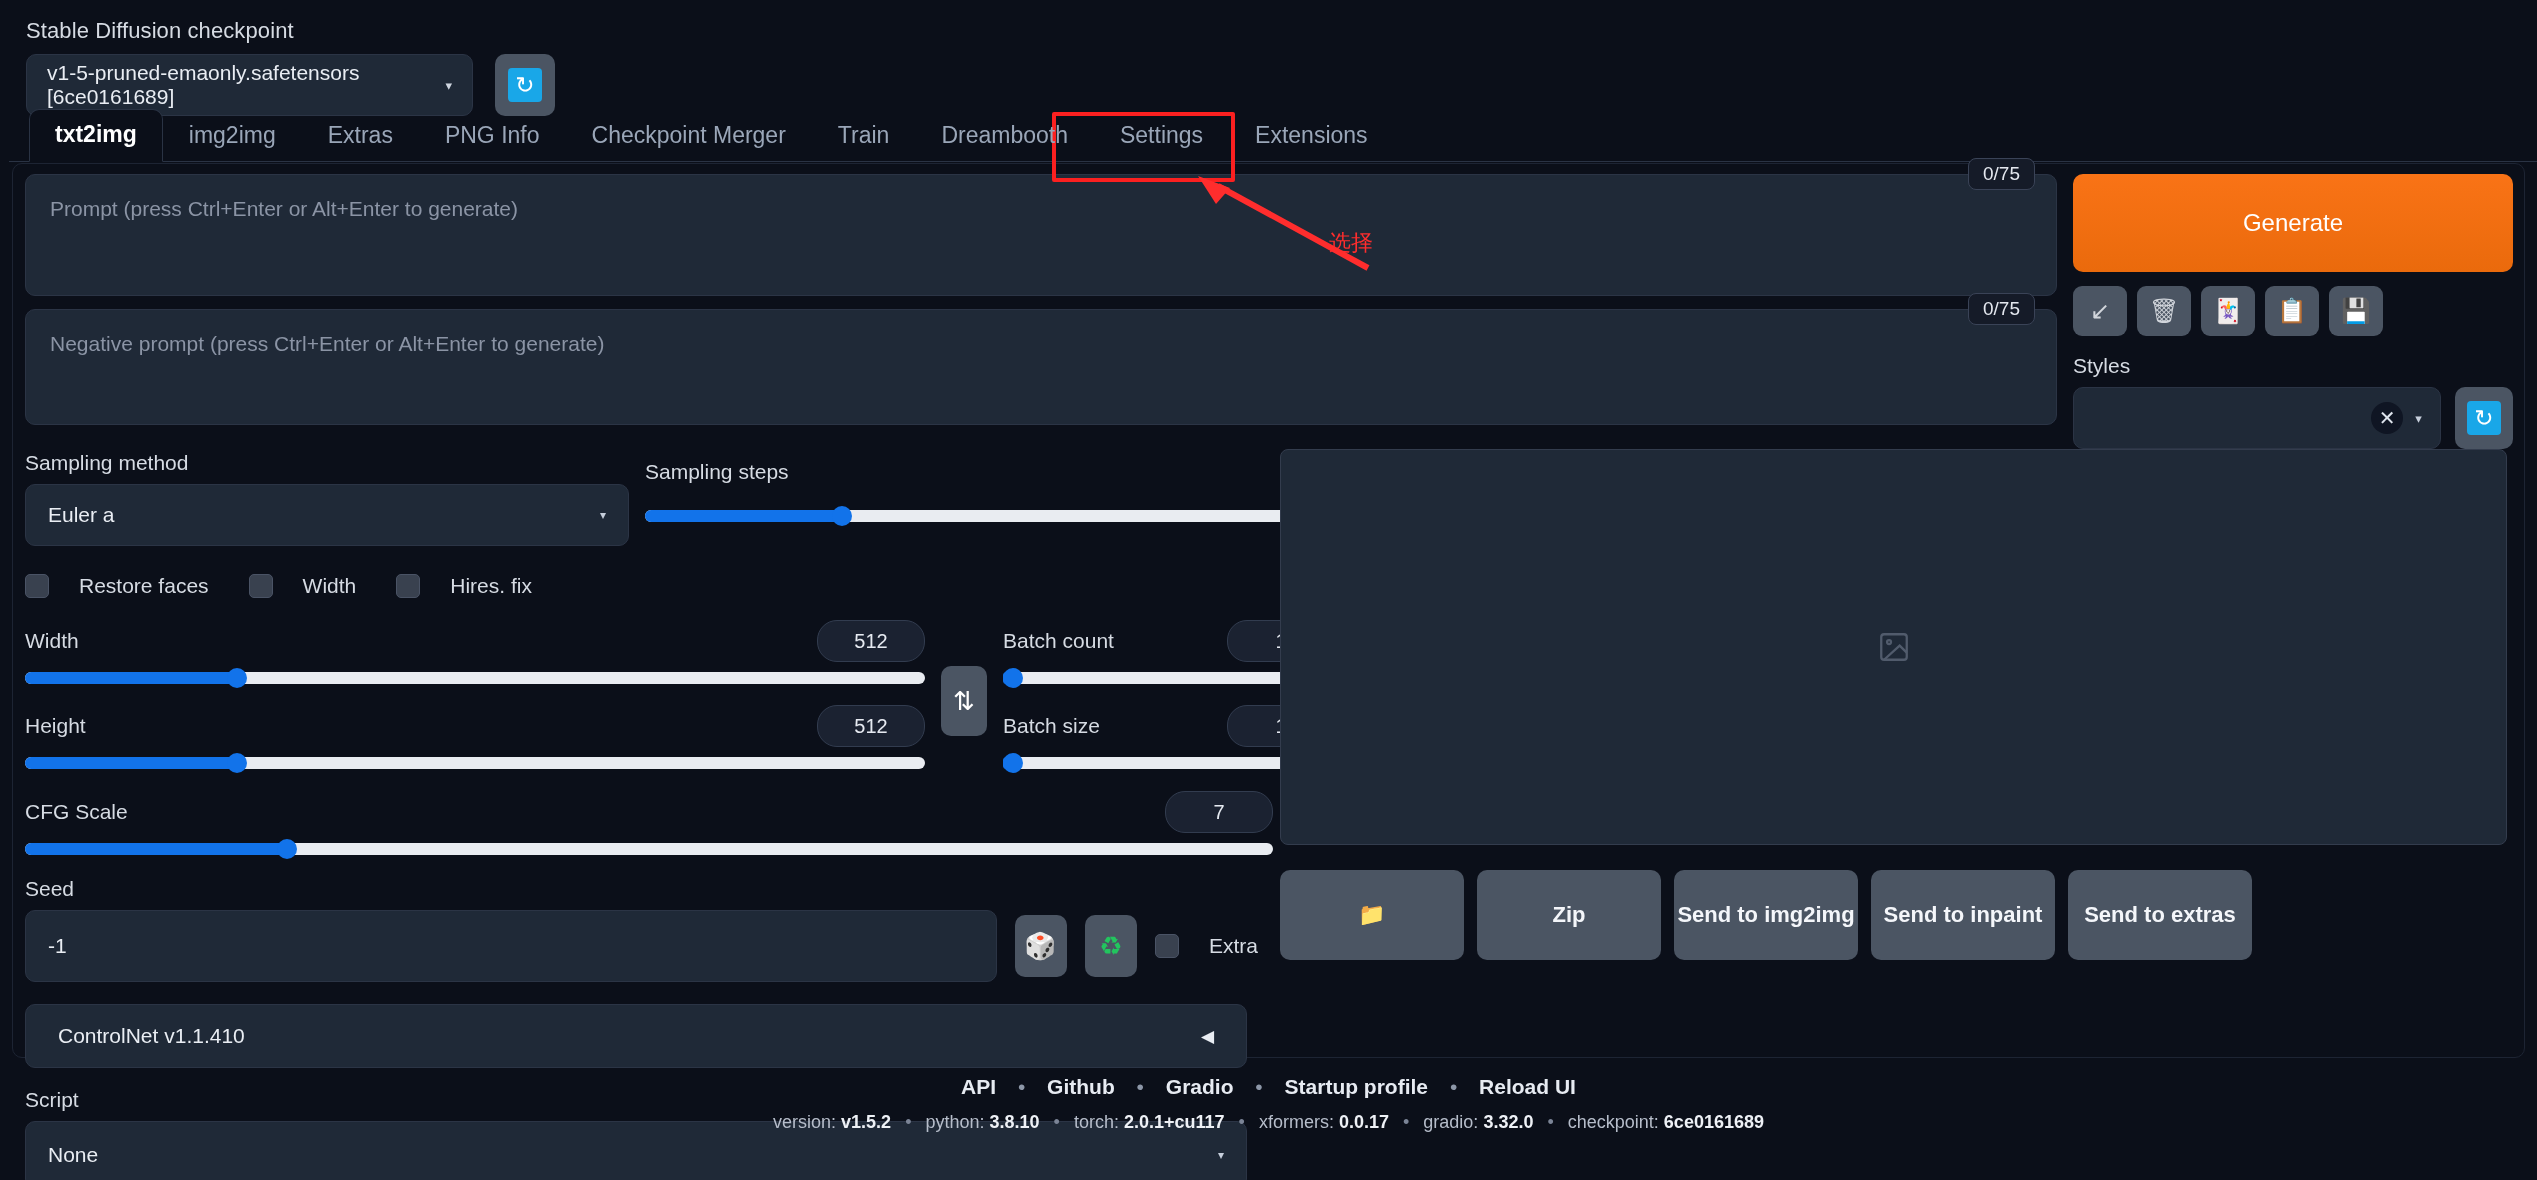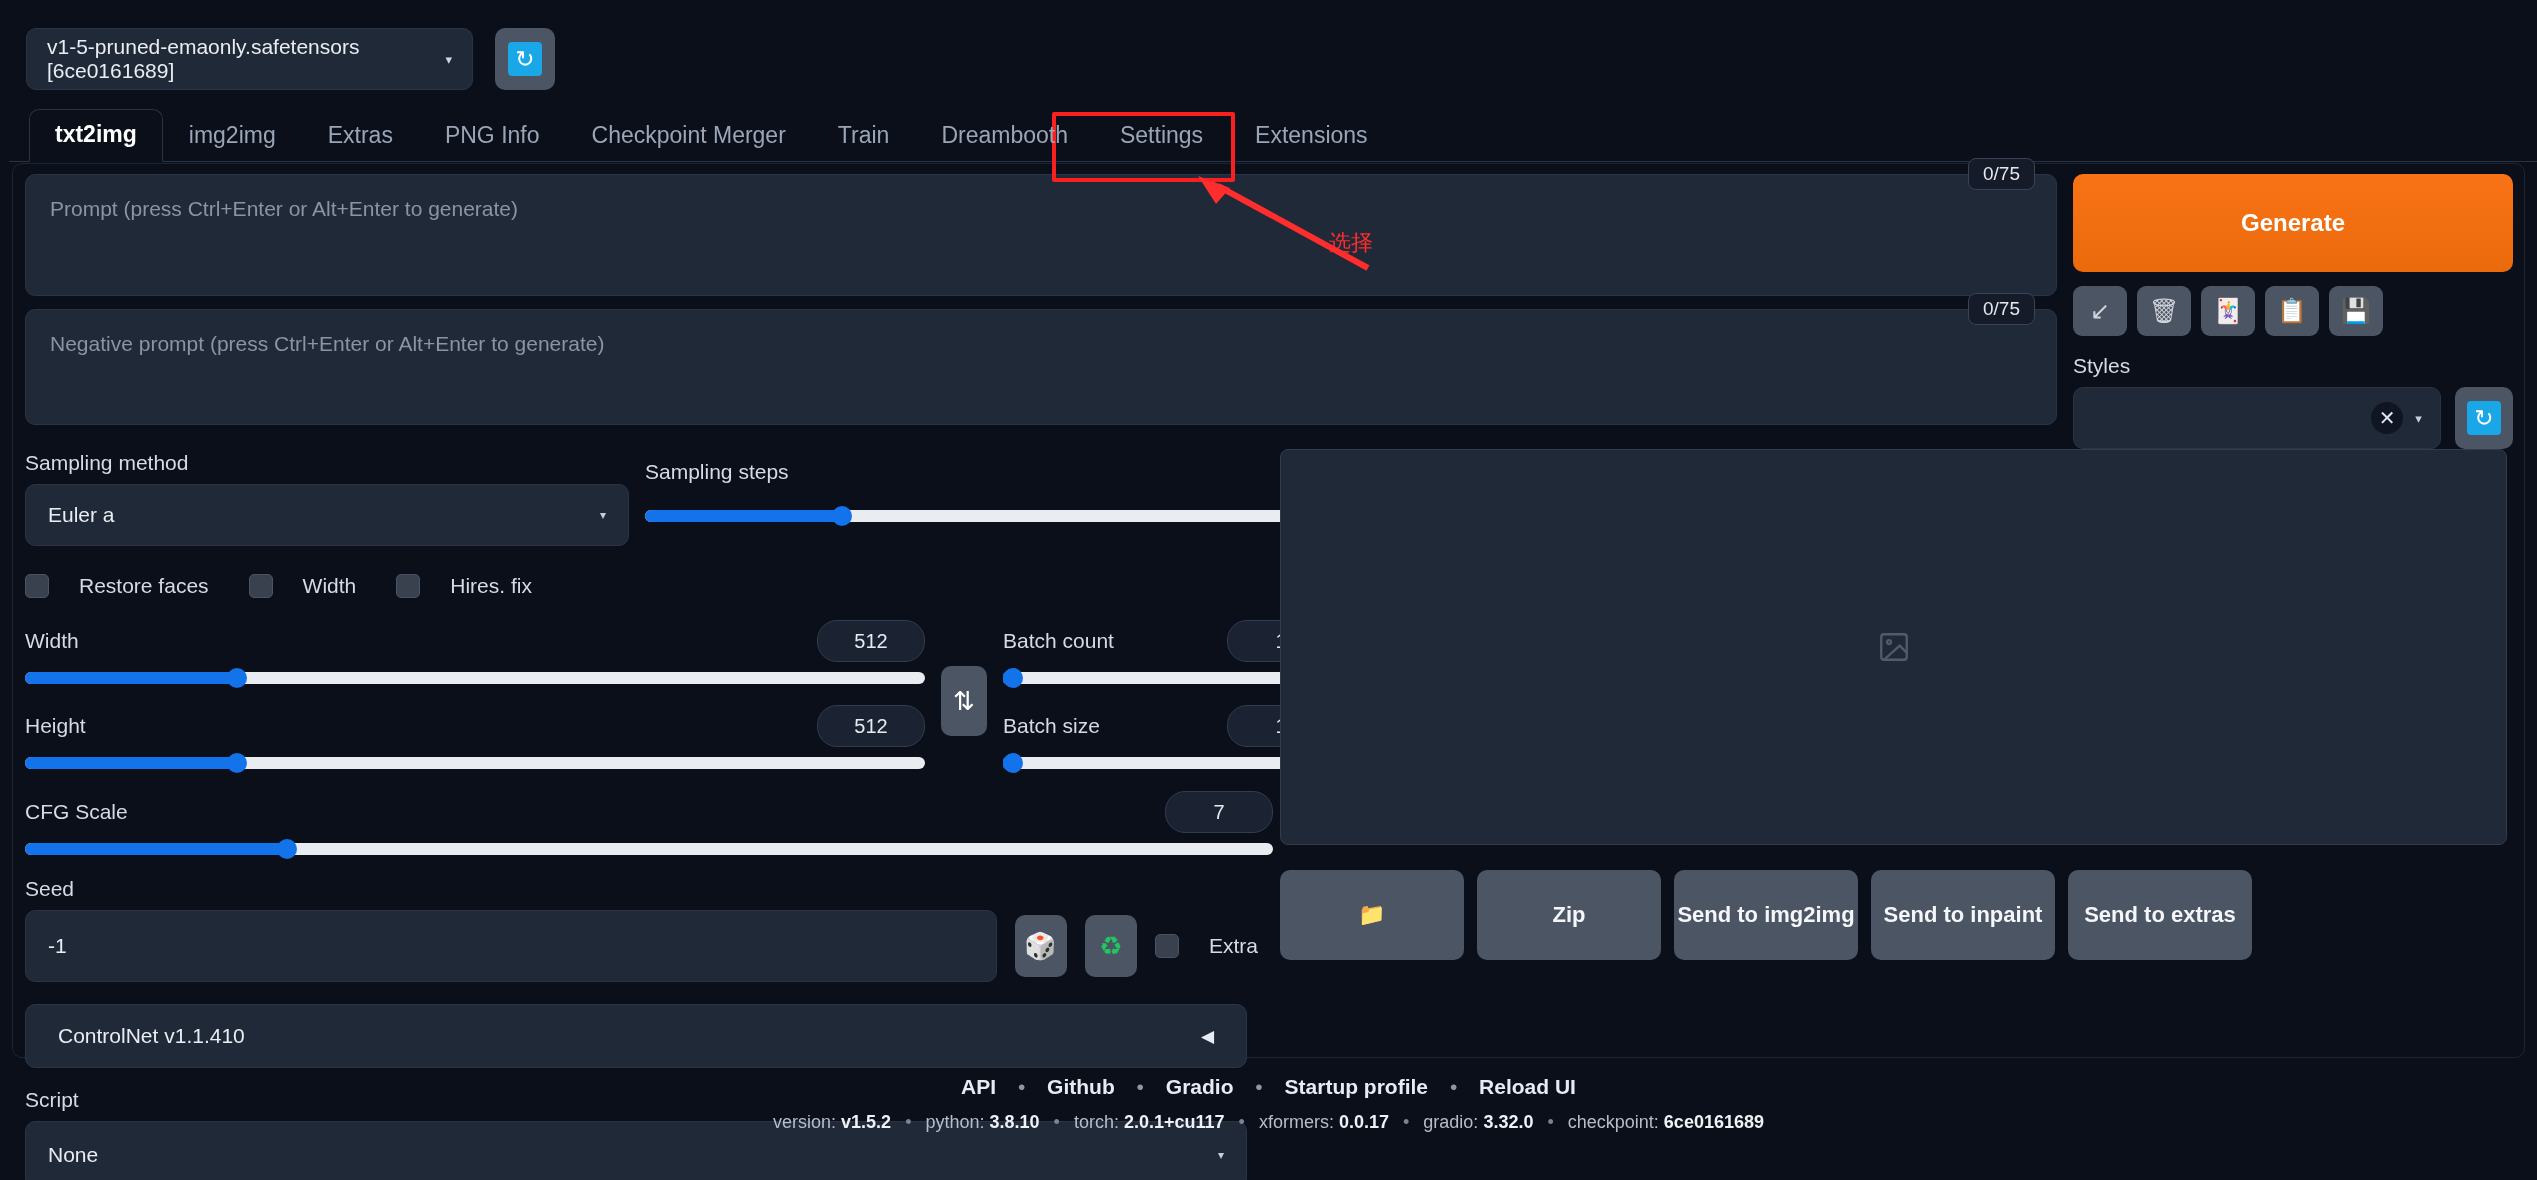--- a/index.html
+++ b/index.html
@@ -118,21 +118,21 @@
     height: 64px; background: #1f2937; border: 1px solid #2b3445; border-radius: 10px;
     display: flex; align-items: center; justify-content: space-between;
     padding: 0 32px; font-size: 21px; color: #e9edf3;
   }
 
   
   .generate-btn {
     width: 440px; height: 98px; border-radius: 10px;
     background: linear-gradient(180deg,#f97316 0%,#ea6a0c 100%);
     display: flex; align-items: center; justify-content: center;
-    color: #ffffff; font-size: 24px; font-weight: bold;
+    color: #ffffff; font-size: 24px; font-weight: normal;
   }
   .tool-row { display: flex; gap: 10px; margin-top: 14px; }
   .tool-btn {
     width: 54px; height: 50px; background: #4b5563; border-radius: 9px;
     display: flex; align-items: center; justify-content: center; font-size: 24px;
   }
   .styles-lbl { font-size: 21px; color: #d6dbe3; margin-top: 18px; }
   .styles-row { display: flex; gap: 14px; margin-top: 9px; align-items: center; }
   .styles-box {
     width: 378px; height: 62px; background: #1f2937; border: 1px solid #2b3445;
@@ -174,20 +174,21 @@
     color: #ff2d2d; font-size: 22px; font-family: "DejaVu Sans", sans-serif;
   }
   .annot-arrow { position: absolute; left: 1190px; top: 170px; pointer-events: none; }
 </style>
 </head>
 <body>
 
 <div class="app">
 
   <div class="topbar">
+    <div class="ckpt-label">Stable Diffusion checkpoint</div>
     <div class="ckpt-row">
       <div class="ckpt-select">
         <span>v1-5-pruned-emaonly.safetensors [6ce0161689]</span>
         <span class="caret">▾</span>
       </div>
       <div class="icon-btn-sq">
         <span class="refresh-glyph">↻</span>
       </div>
     </div>
   </div>

